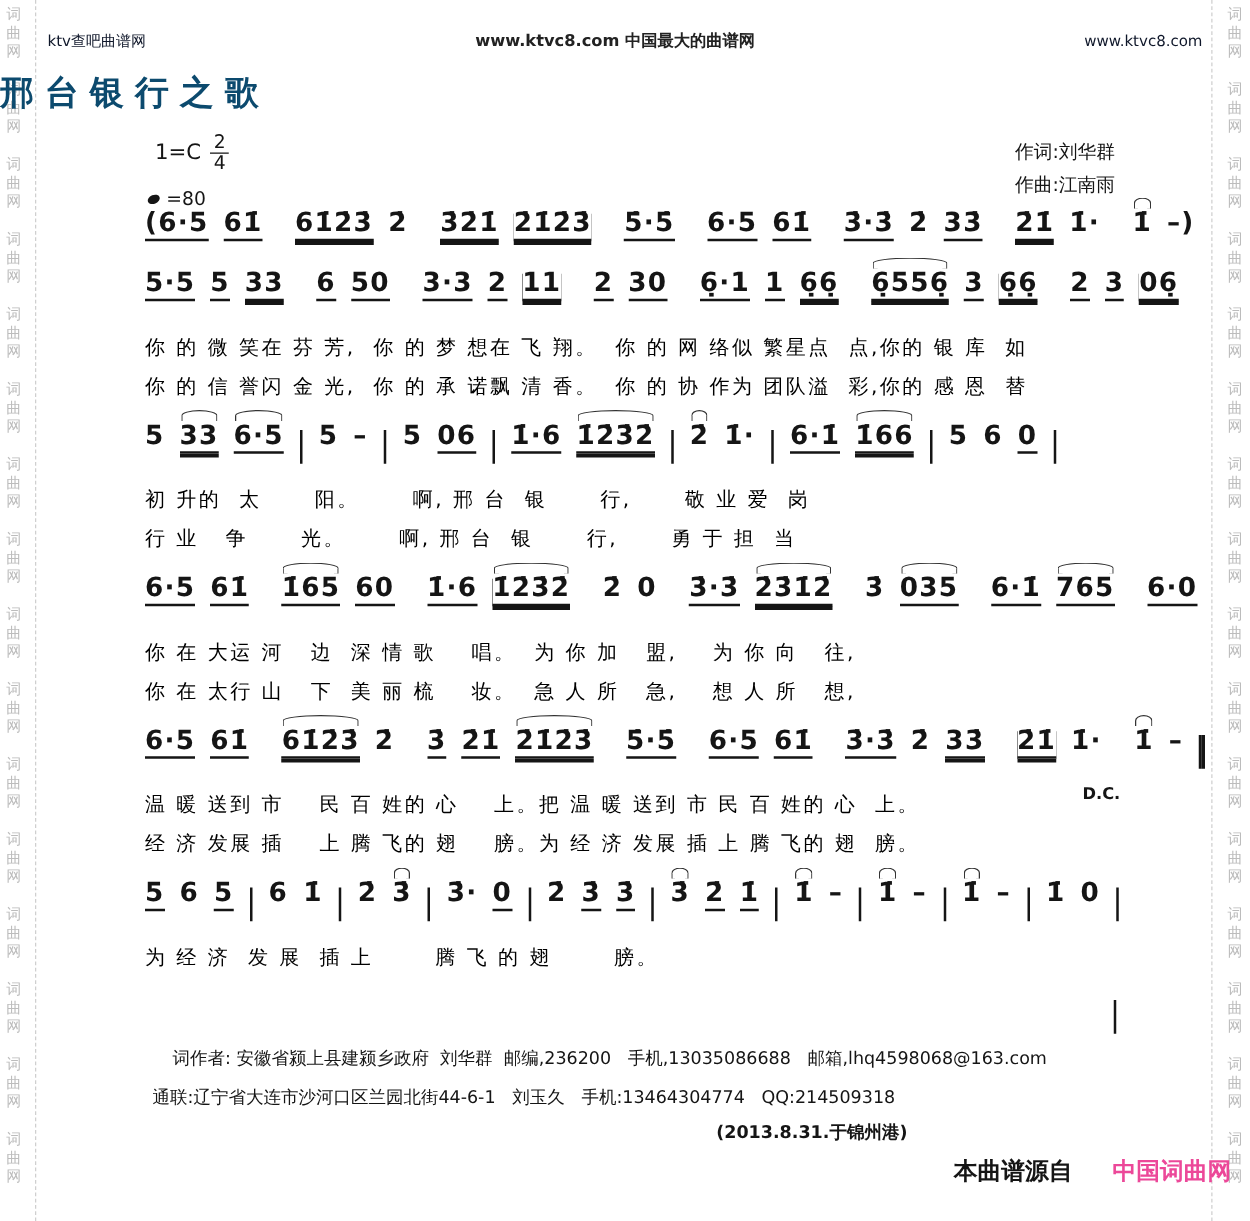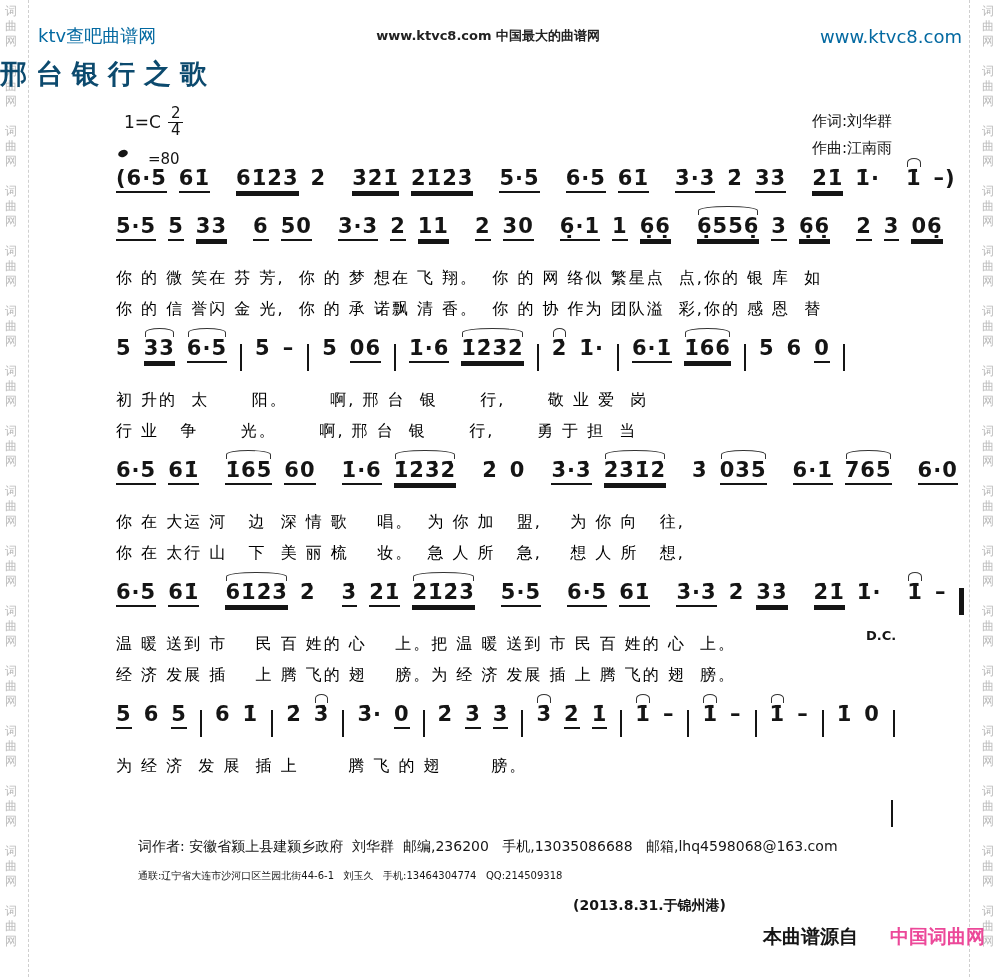--- a/index.html
+++ b/index.html
@@ -11,33 +11,33 @@
       line-height:15px;white-space:pre-line;text-align:center;}
   .wm-left{left:2px;}
   .wm-right{right:3px;}
   .edge{position:absolute;top:0;bottom:0;width:0;border-left:1px dashed #cfcfcf;}
   .edge-left{left:28px;}
   .edge-right{left:969px;}
 
   
   .hdr{position:absolute;top:24px;left:38px;right:38px;display:flex;
        justify-content:space-between;align-items:center;}
-  .hdr .site-left,.hdr .site-right{color:#0369a1;font-size:18px;text-decoration:none;cursor:pointer;}
+  .hdr .site-left,.hdr .site-right{color:#0f172a;font-size:12px;text-decoration:none;cursor:pointer;}
   .hdr .site-center{font-size:13px;font-weight:bold;color:#222;}
 
   h1.title{position:absolute;top:56px;left:0;right:0;margin:0;text-align:left;
            font-size:27px;font-weight:600;letter-spacing:9px;color:#0c4a6e;}
 
   
   .keysig{position:absolute;left:124px;top:106px;display:flex;align-items:center;
           gap:7px;font-size:17px;}
   .frac{display:inline-flex;flex-direction:column;align-items:center;font-size:15px;line-height:1.05;}
   .frac .den{border-top:1.4px solid #151515;padding:0 3px;}
-  .tempo{position:absolute;left:118px;top:150px;display:flex;
-         gap:20px;font-size:15px;}
+  .tempo{position:absolute;left:118px;top:150px;display:flex;align-items:center;
+         gap:5px;font-size:15px;}
   .notehead{display:inline-block;width:10px;height:7px;background:#151515;
             border-radius:50%;transform:rotate(-22deg);}
   .credits{position:absolute;right:108px;top:108px;font-size:15px;line-height:1.8;text-align:center;}
 
   
   #score{position:absolute;left:116px;top:168px;width:804px;}
   .line-block{margin-bottom:14px;}
   .notes-row{display:flex;align-items:flex-start;gap:12px;height:34px;margin-bottom:12px;
              font-weight:bold;font-size:21px;white-space:nowrap;color:#151515;}
   .tok{position:relative;letter-spacing:1px;line-height:1;padding-bottom:2px;}
@@ -48,21 +48,21 @@
   .barline{align-self:flex-end;width:2px;height:27px;background:#151515;margin:0 1px 1px;}
   .barline.dbl{width:7px;background:transparent;border-left:2px solid #151515;
                border-right:3px solid #151515;}
   .lyric-row{font-size:16px;line-height:31px;letter-spacing:2px;white-space:pre;color:#000000;}
 
   .dc{position:absolute;left:866px;top:628px;font-size:13px;font-weight:bold;}
   .stray-bar{position:absolute;left:891px;top:800px;width:2px;height:27px;background:#151515;}
 
   
   .f1{position:absolute;left:138px;top:838px;font-size:14px;white-space:pre;}
-  .f2{position:absolute;left:138px;top:869px;font-size:10px;white-space:pre;}
+  .f2{position:absolute;left:122px;top:869px;font-size:14px;white-space:pre;}
   .date{position:absolute;left:573px;top:897px;font-size:14px;font-weight:bold;}
   .src{position:absolute;left:763px;top:924px;display:flex;gap:32px;align-items:center;
        font-size:19px;font-weight:bold;}
   .src .site{color:#ec4899;text-decoration:none;cursor:pointer;}
 </style>
 </head>
 <body>
 
 <div class="page">
 

